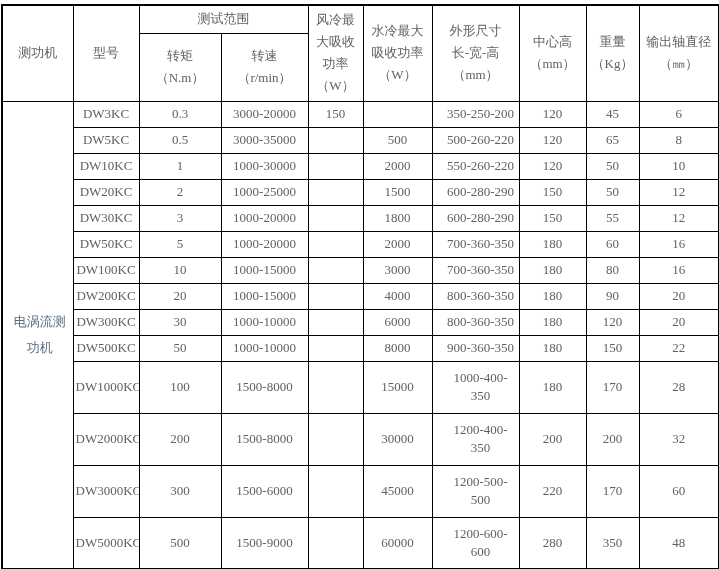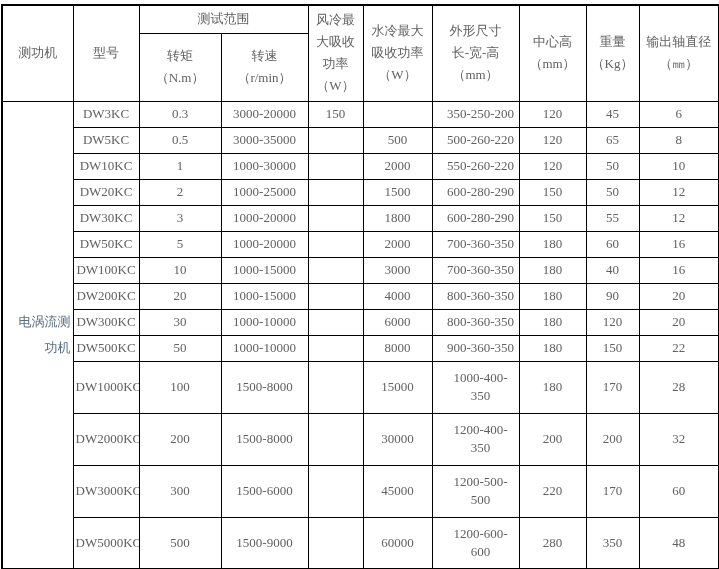--- a/index.html
+++ b/index.html
@@ -38,21 +38,21 @@
   thead tr.hdr-sub  { height: 68px; }
   tbody tr          { height: 26px; }
   tbody tr.tall     { height: 52px; }
   td.dim {
     white-space: pre-line;
     line-height: 18px;
     padding-left: 12px;
   }
   td.group {
     color: #5a6c80;
-    text-align: right;
+    text-align: center;
     padding-left: 6px;
     line-height: 26px;
     vertical-align: middle;
   }
 </style>
 </head>
 <body>
 
 <table>
   <colgroup>
@@ -160,21 +160,21 @@
         <td>16</td>
       </tr>
       <tr>
         <td>DW100KC</td>
         <td>10</td>
         <td>1000-15000</td>
         <td></td>
         <td>3000</td>
         <td class="dim">700-360-350</td>
         <td>180</td>
-        <td>40</td>
+        <td>80</td>
         <td>16</td>
       </tr>
       <tr>
         <td>DW200KC</td>
         <td>20</td>
         <td>1000-15000</td>
         <td></td>
         <td>4000</td>
         <td class="dim">800-360-350</td>
         <td>180</td>

